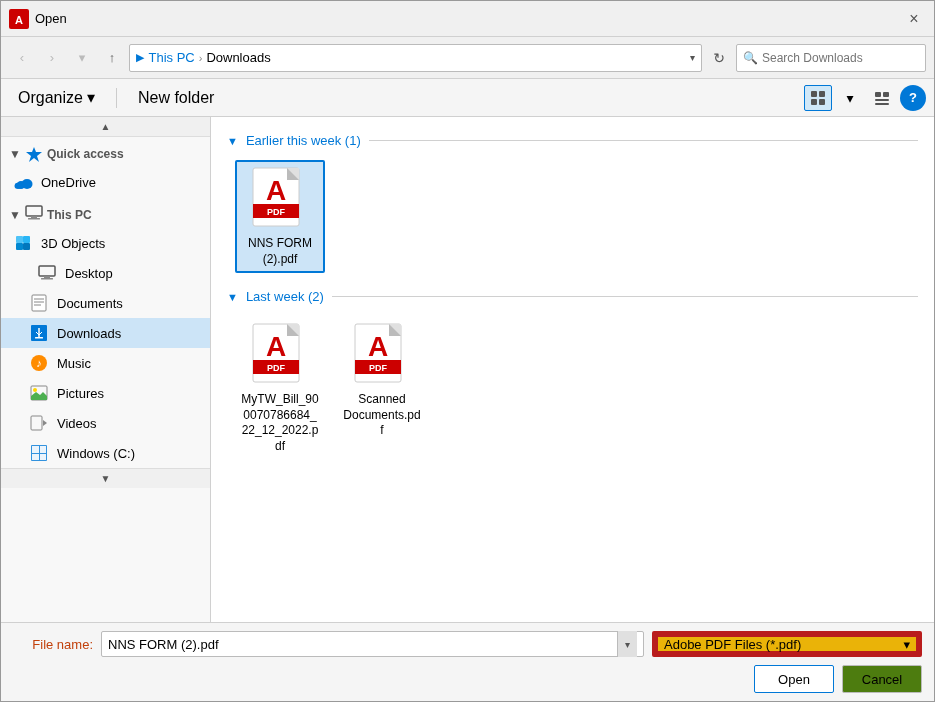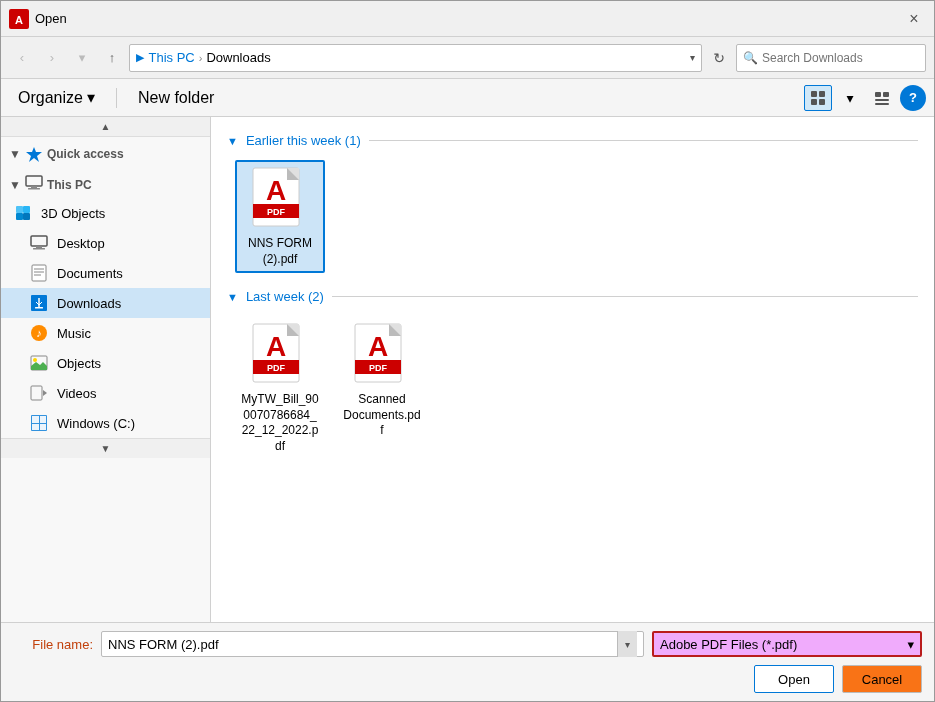--- a/index.html
+++ b/index.html
@@ -339,41 +339,41 @@
       justify-content: center;
       background: #e0e0e0;
       border-left: 1px solid #bbb;
       cursor: pointer;
       font-size: 10px;
       color: #555;
     }
     .filetype-select {
       width: 270px;
       height: 26px;
-      border: 2px solid #b91c1c;
-      border-radius: 2px;
-      display: flex;
-      align-items: center;
-      background: #f0abfc;
+      border: 6px solid #b91c1c;
+      border-radius: 2px;
+      display: flex;
+      align-items: center;
+      background: #eab308;
       padding: 0 6px;
       font-size: 13px;
       cursor: pointer;
     }
     .filetype-text { flex: 1; }
     .action-btns {
       display: flex;
       align-items: center;
       justify-content: flex-end;
       gap: 8px;
     }
     .action-btn {
       min-width: 80px;
       height: 28px;
       border: 1px solid #bbb;
-      background: #f97316;
+      background: #4d7c0f;
       border-radius: 2px;
       display: flex;
       align-items: center;
       justify-content: center;
       cursor: pointer;
       font-size: 13px;
       padding: 0 16px;
     }
     .action-btn.primary {
       border-color: #0078d7;
@@ -469,20 +469,31 @@
       <div class="sidebar-section-header">
         <span>▼</span>
         <span style="color:#0078d7;display:flex;align-items:center;gap:4px;">
           <svg width="18" height="18" viewBox="0 0 18 18">
               <polygon points="9,2 11,7 17,7 12,11 14,17 9,13 4,17 6,11 1,7 7,7" fill="#0078d7"></polygon>
             </svg>
         </span>
         <span>Quick access</span>
       </div>
 
+      <div class="sidebar-item">
+        <span class="item-icon">
+          <svg width="20" height="16" viewBox="0 0 20 16">
+            <ellipse cx="14" cy="10" rx="5.5" ry="5" fill="#0078d7"></ellipse>
+            <ellipse cx="8" cy="11" rx="4.5" ry="4" fill="#0078d7"></ellipse>
+            <ellipse cx="5" cy="12" rx="3.5" ry="3" fill="#0078d7"></ellipse>
+            <rect x="2" y="9" width="16" height="5" fill="#0078d7" rx="2"></rect>
+          </svg>
+        </span>
+        <span>OneDrive</span>
+      </div>
 
       <div class="sidebar-section-header">
         <span>▼</span>
         <span class="item-icon">
           <svg width="18" height="16" viewBox="0 0 18 16">
             <rect x="1" y="1" width="16" height="10" rx="1" fill="none" stroke="#555" stroke-width="1.5"></rect>
             <rect x="6" y="11" width="6" height="2" fill="#888"></rect>
             <rect x="3" y="13" width="12" height="1.5" rx="0.5" fill="#888"></rect>
           </svg>
         </span>
@@ -494,21 +505,21 @@
           <svg width="18" height="18" viewBox="0 0 18 18">
             <rect x="2" y="2" width="7" height="7" fill="#4fc3f7" rx="1"></rect>
             <rect x="9" y="2" width="7" height="7" fill="#29b6f6" rx="1"></rect>
             <rect x="2" y="9" width="7" height="7" fill="#0288d1" rx="1"></rect>
             <rect x="9" y="9" width="7" height="7" fill="#0277bd" rx="1"></rect>
           </svg>
         </span>
         <span>3D Objects</span>
       </div>
 
-      <div class="sidebar-item" style="padding-left:28px;">
+      <div class="sidebar-item" style="padding-left:36px;">
         <span class="item-icon">
           <svg width="18" height="16" viewBox="0 0 18 16">
             <rect x="1" y="1" width="16" height="10" rx="1" fill="none" stroke="#555" stroke-width="1.5"></rect>
             <rect x="6" y="11" width="6" height="2" fill="#888"></rect>
             <rect x="3" y="13" width="12" height="1.5" rx="0.5" fill="#888"></rect>
           </svg>
         </span>
         <span>Desktop</span>
       </div>
 
@@ -546,21 +557,21 @@
       </div>
 
       <div class="sidebar-item" style="padding-left:28px;">
         <span class="item-icon">
           <svg width="18" height="16" viewBox="0 0 18 16">
             <rect x="1" y="1" width="16" height="14" rx="1" fill="none" stroke="#888" stroke-width="1"></rect>
             <circle cx="5" cy="5" r="2" fill="#ffd600"></circle>
             <polygon points="1,11 6,7 10,10 13,7 17,11 17,15 1,15" fill="#4caf50"></polygon>
           </svg>
         </span>
-        <span>Objects</span>
+        <span>Pictures</span>
       </div>
 
       <div class="sidebar-item" style="padding-left:28px;">
         <span class="item-icon">
           <svg width="18" height="16" viewBox="0 0 18 16">
             <rect x="1" y="1" width="11" height="14" rx="1" fill="none" stroke="#888" stroke-width="1"></rect>
             <polygon points="13,5 17,8 13,11" fill="#888"></polygon>
           </svg>
         </span>
         <span>Videos</span>

